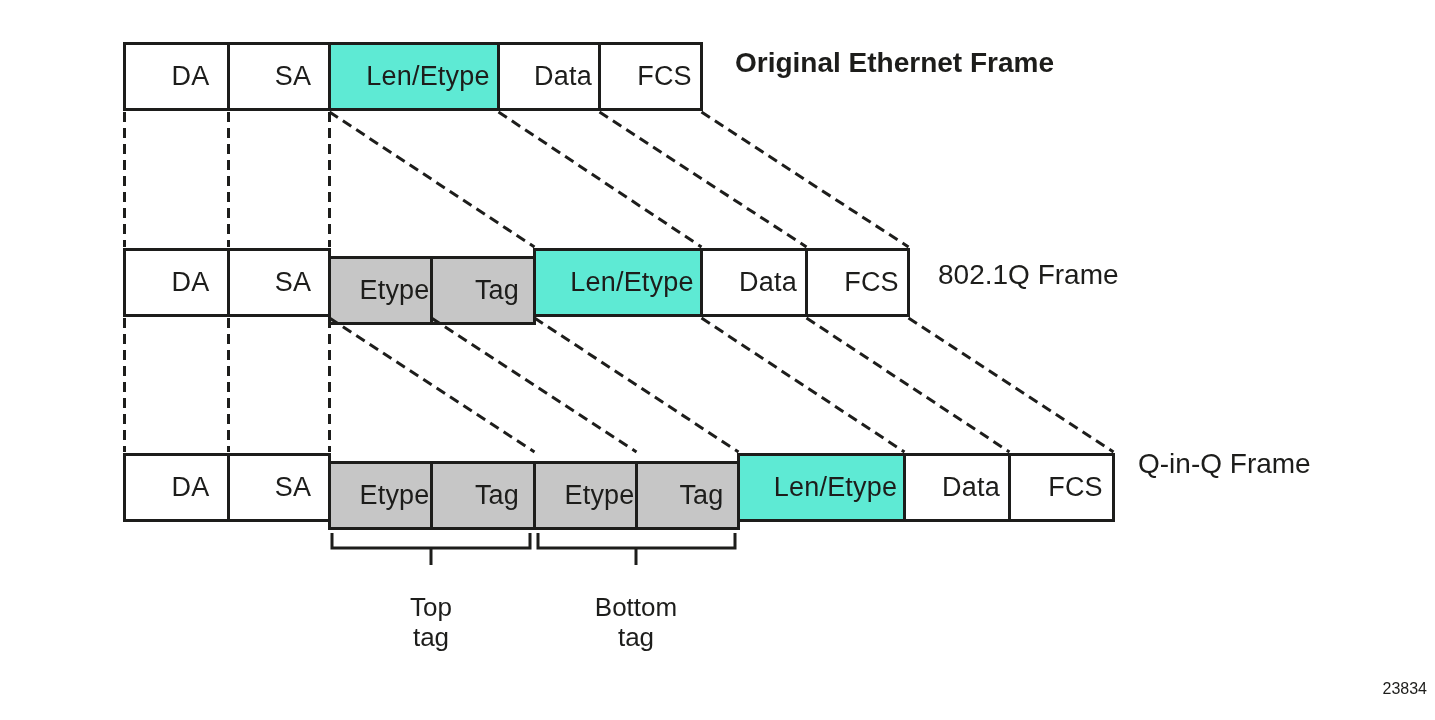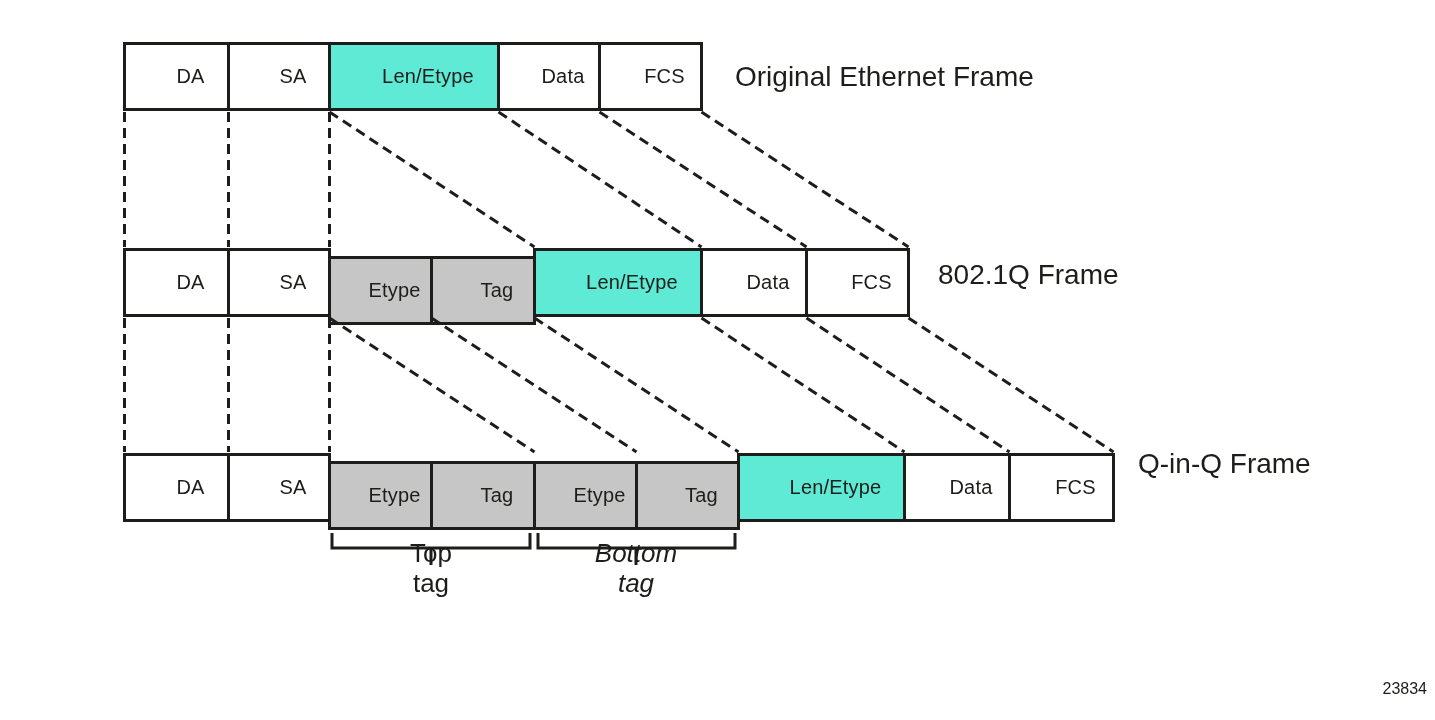--- a/index.html
+++ b/index.html
@@ -19,21 +19,21 @@
   .frame-row { position: absolute; left: 0; top: 0; width: 100%; height: 0; }
   .fbox {
     position: absolute;
     height: 69px;
     box-sizing: border-box;
     border: 3px solid #1d1d1b;
     background: #ffffff;
     display: flex;
     align-items: center;
     justify-content: center;
-    font-size: 20px;
+    font-size: 27px;
     letter-spacing: 0.2px;
     white-space: nowrap;
     padding-left: 28px;
   }
   .shade-light { background: #5eead4; }
   .shade-mid   { background: #c6c6c6; margin-top: 8px; }
   .frame-label {
     position: absolute;
     height: 69px;
     display: flex;
@@ -43,21 +43,21 @@
   }
   .svg-overlay {
     position: absolute;
     left: 0; top: 0;
     width: 1435px; height: 720px;
     pointer-events: none;
   }
   .tag-note {
     position: absolute;
     width: 200px;
-    top: 538px;
+    top: 592px;
     text-align: center;
     font-size: 26px;
     line-height: 30px;
   }
   .fig-number {
     position: absolute;
     right: 8px;
     top: 680px;
     font-size: 16px;
   }
@@ -66,21 +66,21 @@
 <body>
 
 <div id="canvas">
 
   <div class="frame-row">
     <div class="fbox" style="left:123px; top:42px; width:107px;">DA</div>
     <div class="fbox" style="left:227px; top:42px; width:104px;">SA</div>
     <div class="fbox shade-light" style="left:328px; top:42px; width:172px;">Len/Etype</div>
     <div class="fbox" style="left:497px; top:42px; width:104px;">Data</div>
     <div class="fbox" style="left:598px; top:42px; width:105px;">FCS</div>
-    <div class="frame-label" style="left:735px; top:42px;">Original Ethernet Frame</div>
+    <div class="frame-label" style="left:735px; top:28px;font-weight:bold;">Original Ethernet Frame</div>
   </div>
 
   <div class="frame-row">
     <div class="fbox" style="left:123px; top:248px; width:107px;">DA</div>
     <div class="fbox" style="left:227px; top:248px; width:104px;">SA</div>
     <div class="fbox shade-mid" style="left:328px; top:248px; width:105px;">Etype</div>
     <div class="fbox shade-mid" style="left:430px; top:248px; width:106px;">Tag</div>
     <div class="fbox shade-light" style="left:533px; top:248px; width:170px;">Len/Etype</div>
     <div class="fbox" style="left:700px; top:248px; width:108px;">Data</div>
     <div class="fbox" style="left:805px; top:248px; width:105px;">FCS</div>
@@ -133,20 +133,20 @@
         <path d="M538,533 L538,548 L735,548 L735,533"></path>
         <line x1="636" y1="548" x2="636" y2="565"></line>
       </g>
     </g>
   </svg>
 
   <div class="tag-note" style="left:331px;">
     <div>Top</div>
     <div>tag</div>
   </div>
-  <div class="tag-note" style="left:536px;font-style:italic;">
+  <div class="tag-note" style="left:536px;">
     <div>Bottom</div>
     <div>tag</div>
   </div>
 
   <div class="fig-number">23834</div>
 
 </div>
 
 </body></html>

